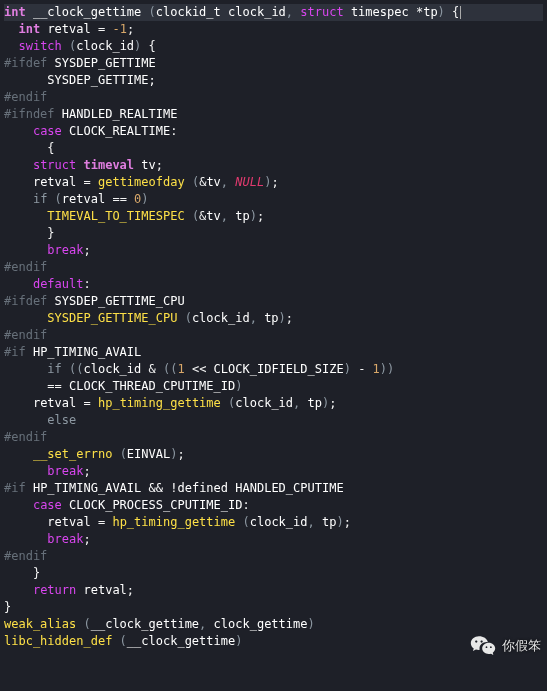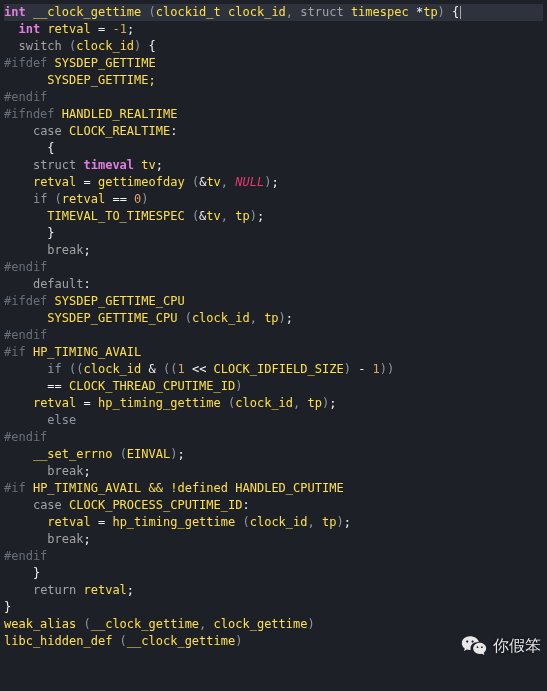--- a/index.html
+++ b/index.html
@@ -16,28 +16,28 @@
     font-family: Menlo, Consolas, "DejaVu Sans Mono", monospace;
     font-size: 12px;
     line-height: 17px;
     white-space: pre;
     color: #f4f4f4;
   }
   .lines { display: block; }
   .line  { display: block; }
 
   
-  .t-kw     { color: #a3a3a3; }  
+  .t-kw     { color: #d946ef; }  
   .t-type   { color: #e07ee0; font-weight: bold; }  
   .t-func   { color: #fde047; }  
   .t-num    { color: #d9a86a; }  
   .t-null   { color: #e33a6f; font-style: italic; }  
   .t-dim    { color: #67707a; }  
   .t-fade   { color: #8d98a2; }  
-  .t-text   { color: #fde047; }  
+  .t-text   { color: #ffffff; }  
   .t-p      { color: #f4f4f4; }  
 
   
   .row1 { background: #2e323c; }
   .caret {
     display: inline-block;
     width: 1px;
     height: 13px;
     background: #aaa;
     vertical-align: middle;
@@ -52,21 +52,21 @@
     display: flex;
     align-items: center;
     gap: 6px;
     pointer-events: none;
   }
   .chat-icon {
     width: 26px; height: 26px;
   }
   .overlay-text {
     font-family: -apple-system, "Helvetica Neue", Arial, sans-serif;
-    font-size: 16px;
+    font-size: 13px;
     color: #e8e8e8;
     text-shadow: 0 0 3px #000;
   }
 
   .container { position: relative; width: 547px; height: 691px; }
 </style>
 </head>
 <body>
 
 <div class="container">

